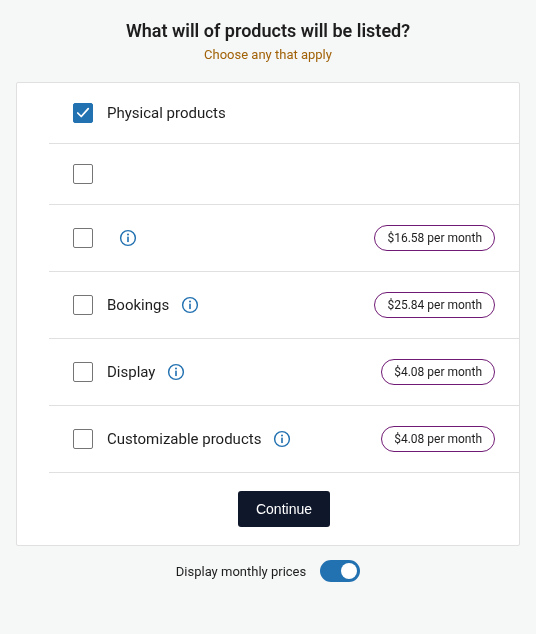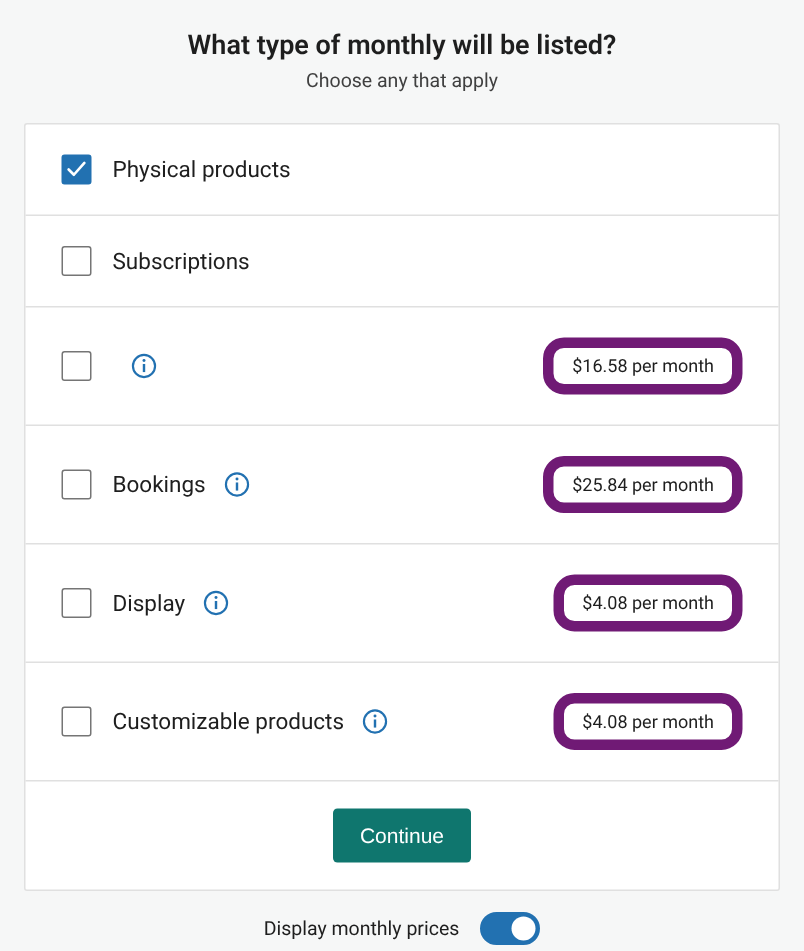--- a/index.html
+++ b/index.html
@@ -18,26 +18,27 @@
       margin-bottom: 20px;
     }
     .title {
       font-size: 18px;
       font-weight: 600;
       color: #1e1e1e;
       margin-bottom: 6px;
     }
     .subtitle {
       font-size: 13px;
-      color: #404040;
+      color: #a16207;
     }
     .card {
       background: #fff;
       border: 1px solid #e0e0e0;
       border-radius: 2px;
+      padding-left: 32px;
     }
     .item {
       display: flex;
       align-items: center;
       padding: 20px 24px;
       border-bottom: 1px solid #e0e0e0;
       cursor: pointer;
     }
     .checkbox {
       width: 20px;
@@ -69,31 +70,31 @@
       flex-shrink: 0;
       display: flex;
       align-items: center;
       justify-content: center;
     }
     .info-icon svg { width: 18px; height: 18px; }
     .spacer { flex: 1; }
     .price-pill {
       font-size: 12px;
       color: #1e1e1e;
-      border: 7px solid #701a75;
+      border: 1px solid #701a75;
       border-radius: 14px;
       padding: 5px 12px;
       white-space: nowrap;
     }
     .continue-row {
       padding: 18px;
       text-align: center;
     }
     .continue-btn {
-      background: #0f766e;
+      background: #0f172a;
       color: #fff;
       border: none;
       border-radius: 3px;
       font-size: 14px;
       font-weight: 500;
       padding: 10px 18px;
       cursor: pointer;
     }
     .footer {
       display: flex;
@@ -123,41 +124,40 @@
       height: 16px;
       background: #fff;
       border-radius: 50%;
     }
   </style>
 </head>
 <body>
 
 <div class="container">
   <div class="header">
-    <div class="title">What type of monthly will be listed?</div>
+    <div class="title">What will of products will be listed?</div>
     <div class="subtitle">Choose any that apply</div>
   </div>
 
   <div class="card">
 
     <div class="item">
       <div class="checkbox checked">
         <svg viewBox="0 0 16 16">
             <path d="M2 8 L6 12 L14 3" stroke="#fff" stroke-width="2" fill="none" stroke-linecap="round" stroke-linejoin="round"></path>
           </svg>
       </div>
       <span class="label">Physical products</span>
     </div>
 
 
     <div class="item">
       <div class="checkbox">
         
       </div>
-      <span class="label">Subscriptions</span>
     </div>
 
     <div class="item">
       <div class="checkbox">
         
       </div>
       <span class="info-icon">
         <svg viewBox="0 0 20 20">
             <circle cx="10" cy="10" r="8.2" stroke="#2271b1" stroke-width="1.6" fill="none"></circle>
             <circle cx="10" cy="6" r="1.1" fill="#2271b1"></circle>

